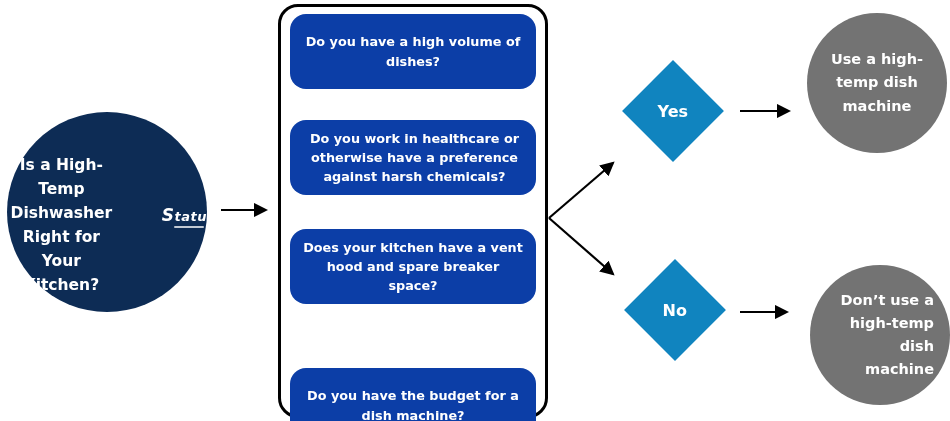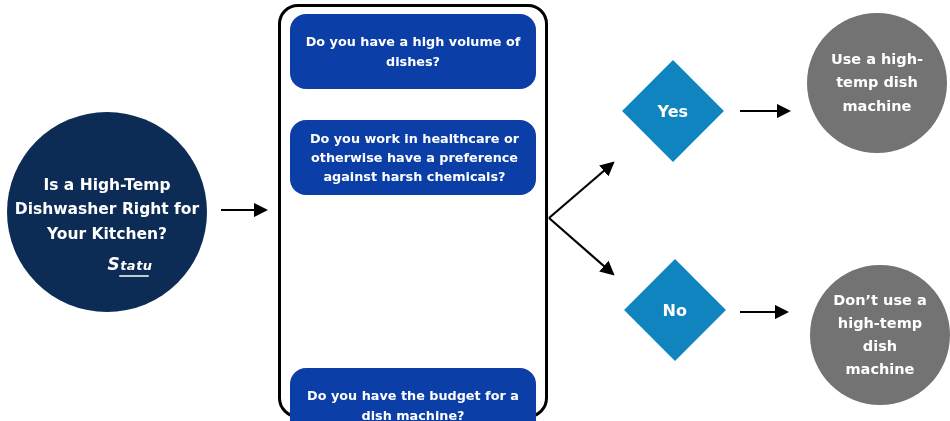--- a/index.html
+++ b/index.html
@@ -15,21 +15,20 @@
 
   
   .start-circle {
     position: absolute;
     left: 7px; top: 112px;
     width: 200px; height: 200px;
     border-radius: 50%;
     background: #0d2c55;
     color: #ffffff;
     display: flex;
-    flex-direction: column;
     align-items: center;
     justify-content: center;
   }
   .start-title {
     width: 188px;
     margin-top: 26px;
     text-align: center;
     font-weight: bold;
     font-size: 15.5px;
     line-height: 1.55;
@@ -118,21 +117,21 @@
     display: flex;
     align-items: center;
     justify-content: center;
     text-align: center;
     font-weight: bold;
     font-size: 14.5px;
     line-height: 1.6;
     padding: 10px 16px;
   }
   .oc-0 { left: 807px; top: 13px; }
-  .oc-1 { left: 810px; top: 265px; }
+  .oc-1 { left: 810px; top: 265px; text-align: right; }
 
   
   .connectors {
     position: absolute;
     left: 0; top: 0;
     width: 950px; height: 421px;
     pointer-events: none;
   }
   .connectors line { stroke: #000000; stroke-width: 2.2; }
 </style>
@@ -145,20 +144,21 @@
     <div class="start-title">Is a High-Temp Dishwasher Right for Your Kitchen?</div>
     <div class="brand-logo">
       <span class="brand-word">Statu</span>
       <span class="brand-tagline"></span>
     </div>
   </div>
 
   <div class="question-panel">
     <div class="question-box qb-0">Do you have a high volume of dishes?</div>
     <div class="question-box qb-1">Do you work in healthcare or otherwise have a preference against harsh chemicals?</div>
+    <div class="question-box qb-2">Does your kitchen have a vent hood and spare breaker space?</div>
     <div class="question-box qb-3">Do you have the budget for a dish machine?</div>
   </div>
 
   <div class="diamond diamond-yes">
     <span>Yes</span>
   </div>
   <div class="diamond diamond-no">
     <span>No</span>
   </div>
 

